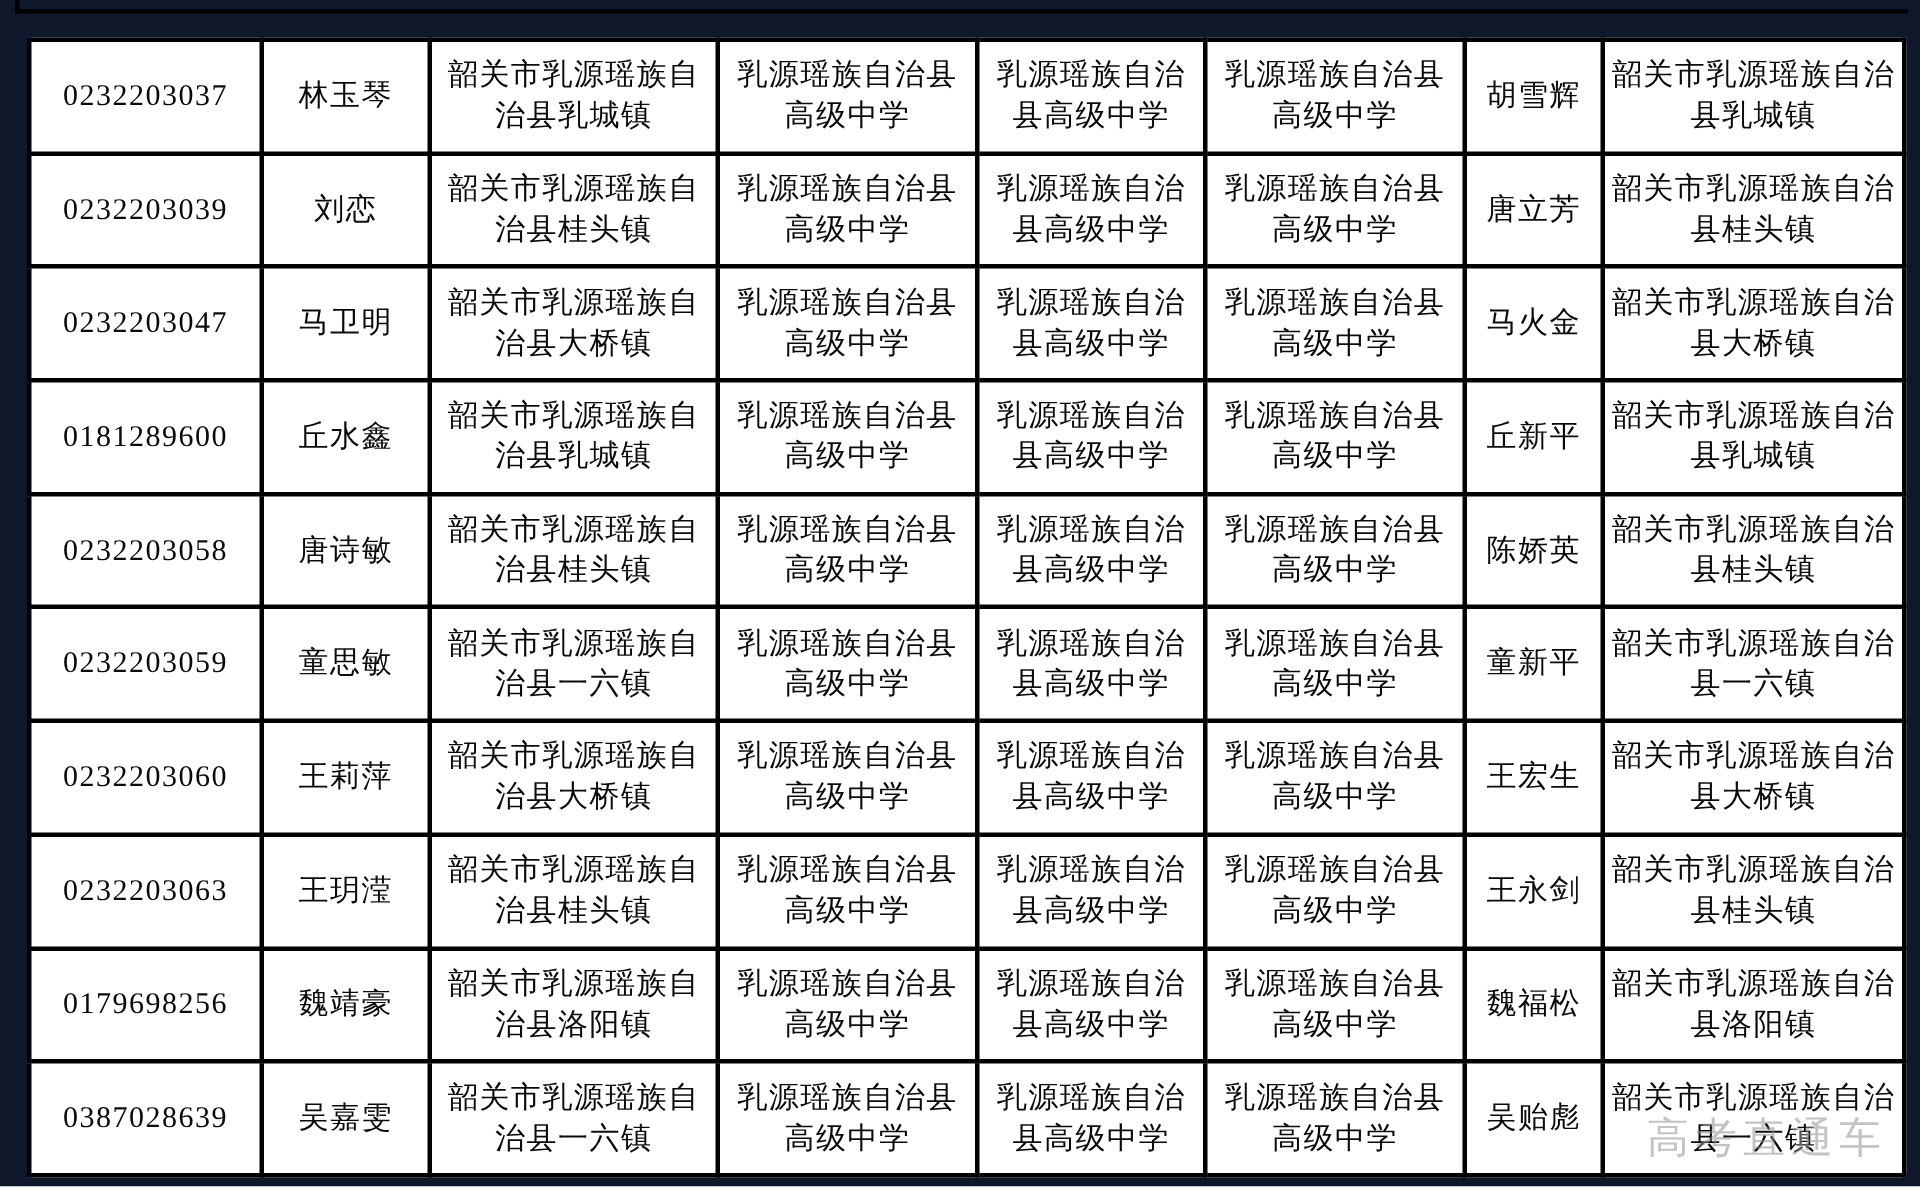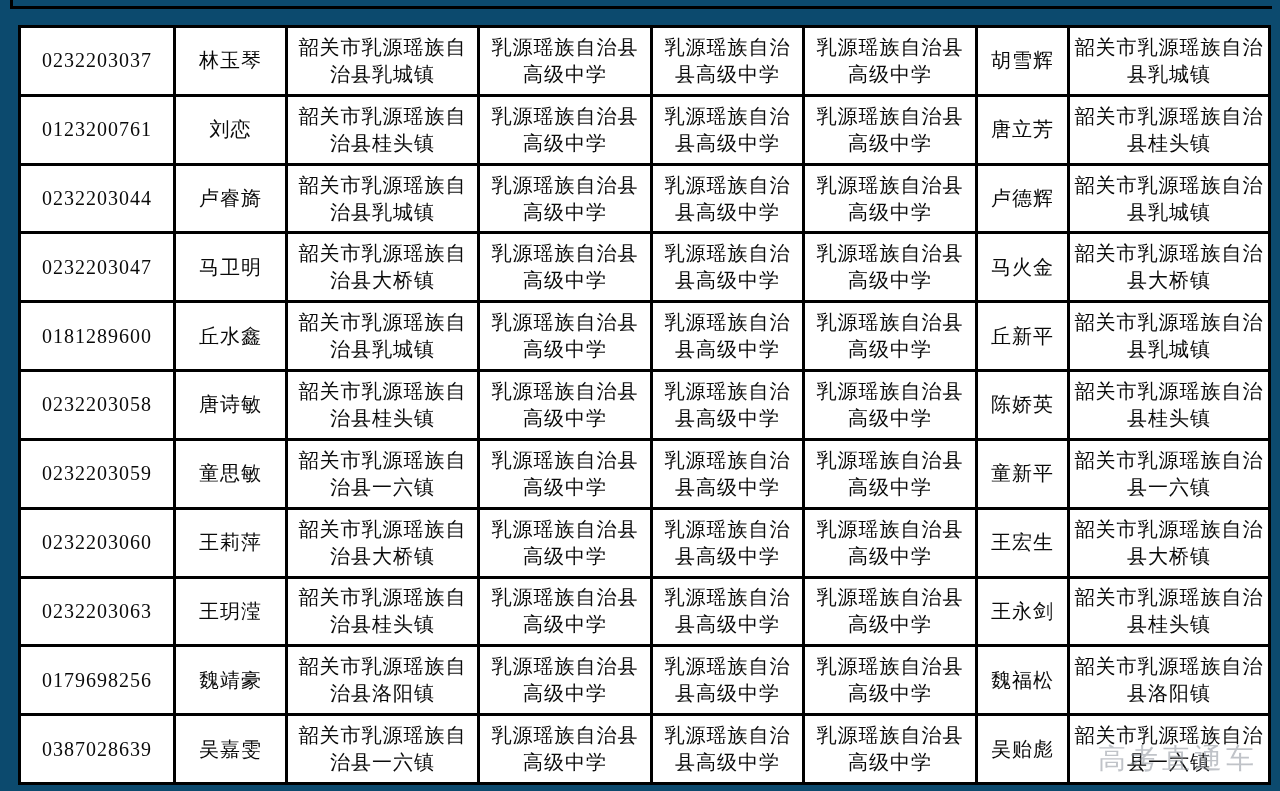--- a/index.html
+++ b/index.html
@@ -9,21 +9,21 @@
     width: 1280px;
     height: 791px;
     overflow: hidden;
     font-family: "Liberation Sans", sans-serif;
     color: #000000;
   }
   .page {
     position: relative;
     width: 1280px;
     height: 791px;
-    background: #0c4a6e;
+    background: #0f172a;
   }
   
   .sliver-hline {
     position: absolute;
     left: 10px;
     top: 6px;
     width: 1262px;
     height: 3px;
     background: #000000;
   }
@@ -102,48 +102,33 @@
 高级中学</td>
           <td class="c-school2">乳源瑶族自治
 县高级中学</td>
           <td class="c-school3">乳源瑶族自治县
 高级中学</td>
           <td class="c-guardian">胡雪辉</td>
           <td class="c-guardian_address">韶关市乳源瑶族自治
 县乳城镇</td>
         </tr>
         <tr>
-          <td class="c-id">0123200761</td>
+          <td class="c-id">0232203039</td>
           <td class="c-name">刘恋</td>
           <td class="c-address">韶关市乳源瑶族自
 治县桂头镇</td>
           <td class="c-school1">乳源瑶族自治县
 高级中学</td>
           <td class="c-school2">乳源瑶族自治
 县高级中学</td>
           <td class="c-school3">乳源瑶族自治县
 高级中学</td>
           <td class="c-guardian">唐立芳</td>
           <td class="c-guardian_address">韶关市乳源瑶族自治
 县桂头镇</td>
-        </tr>
-        <tr>
-          <td class="c-id">0232203044</td>
-          <td class="c-name">卢睿旖</td>
-          <td class="c-address">韶关市乳源瑶族自
-治县乳城镇</td>
-          <td class="c-school1">乳源瑶族自治县
-高级中学</td>
-          <td class="c-school2">乳源瑶族自治
-县高级中学</td>
-          <td class="c-school3">乳源瑶族自治县
-高级中学</td>
-          <td class="c-guardian">卢德辉</td>
-          <td class="c-guardian_address">韶关市乳源瑶族自治
-县乳城镇</td>
         </tr>
         <tr>
           <td class="c-id">0232203047</td>
           <td class="c-name">马卫明</td>
           <td class="c-address">韶关市乳源瑶族自
 治县大桥镇</td>
           <td class="c-school1">乳源瑶族自治县
 高级中学</td>
           <td class="c-school2">乳源瑶族自治
 县高级中学</td>

